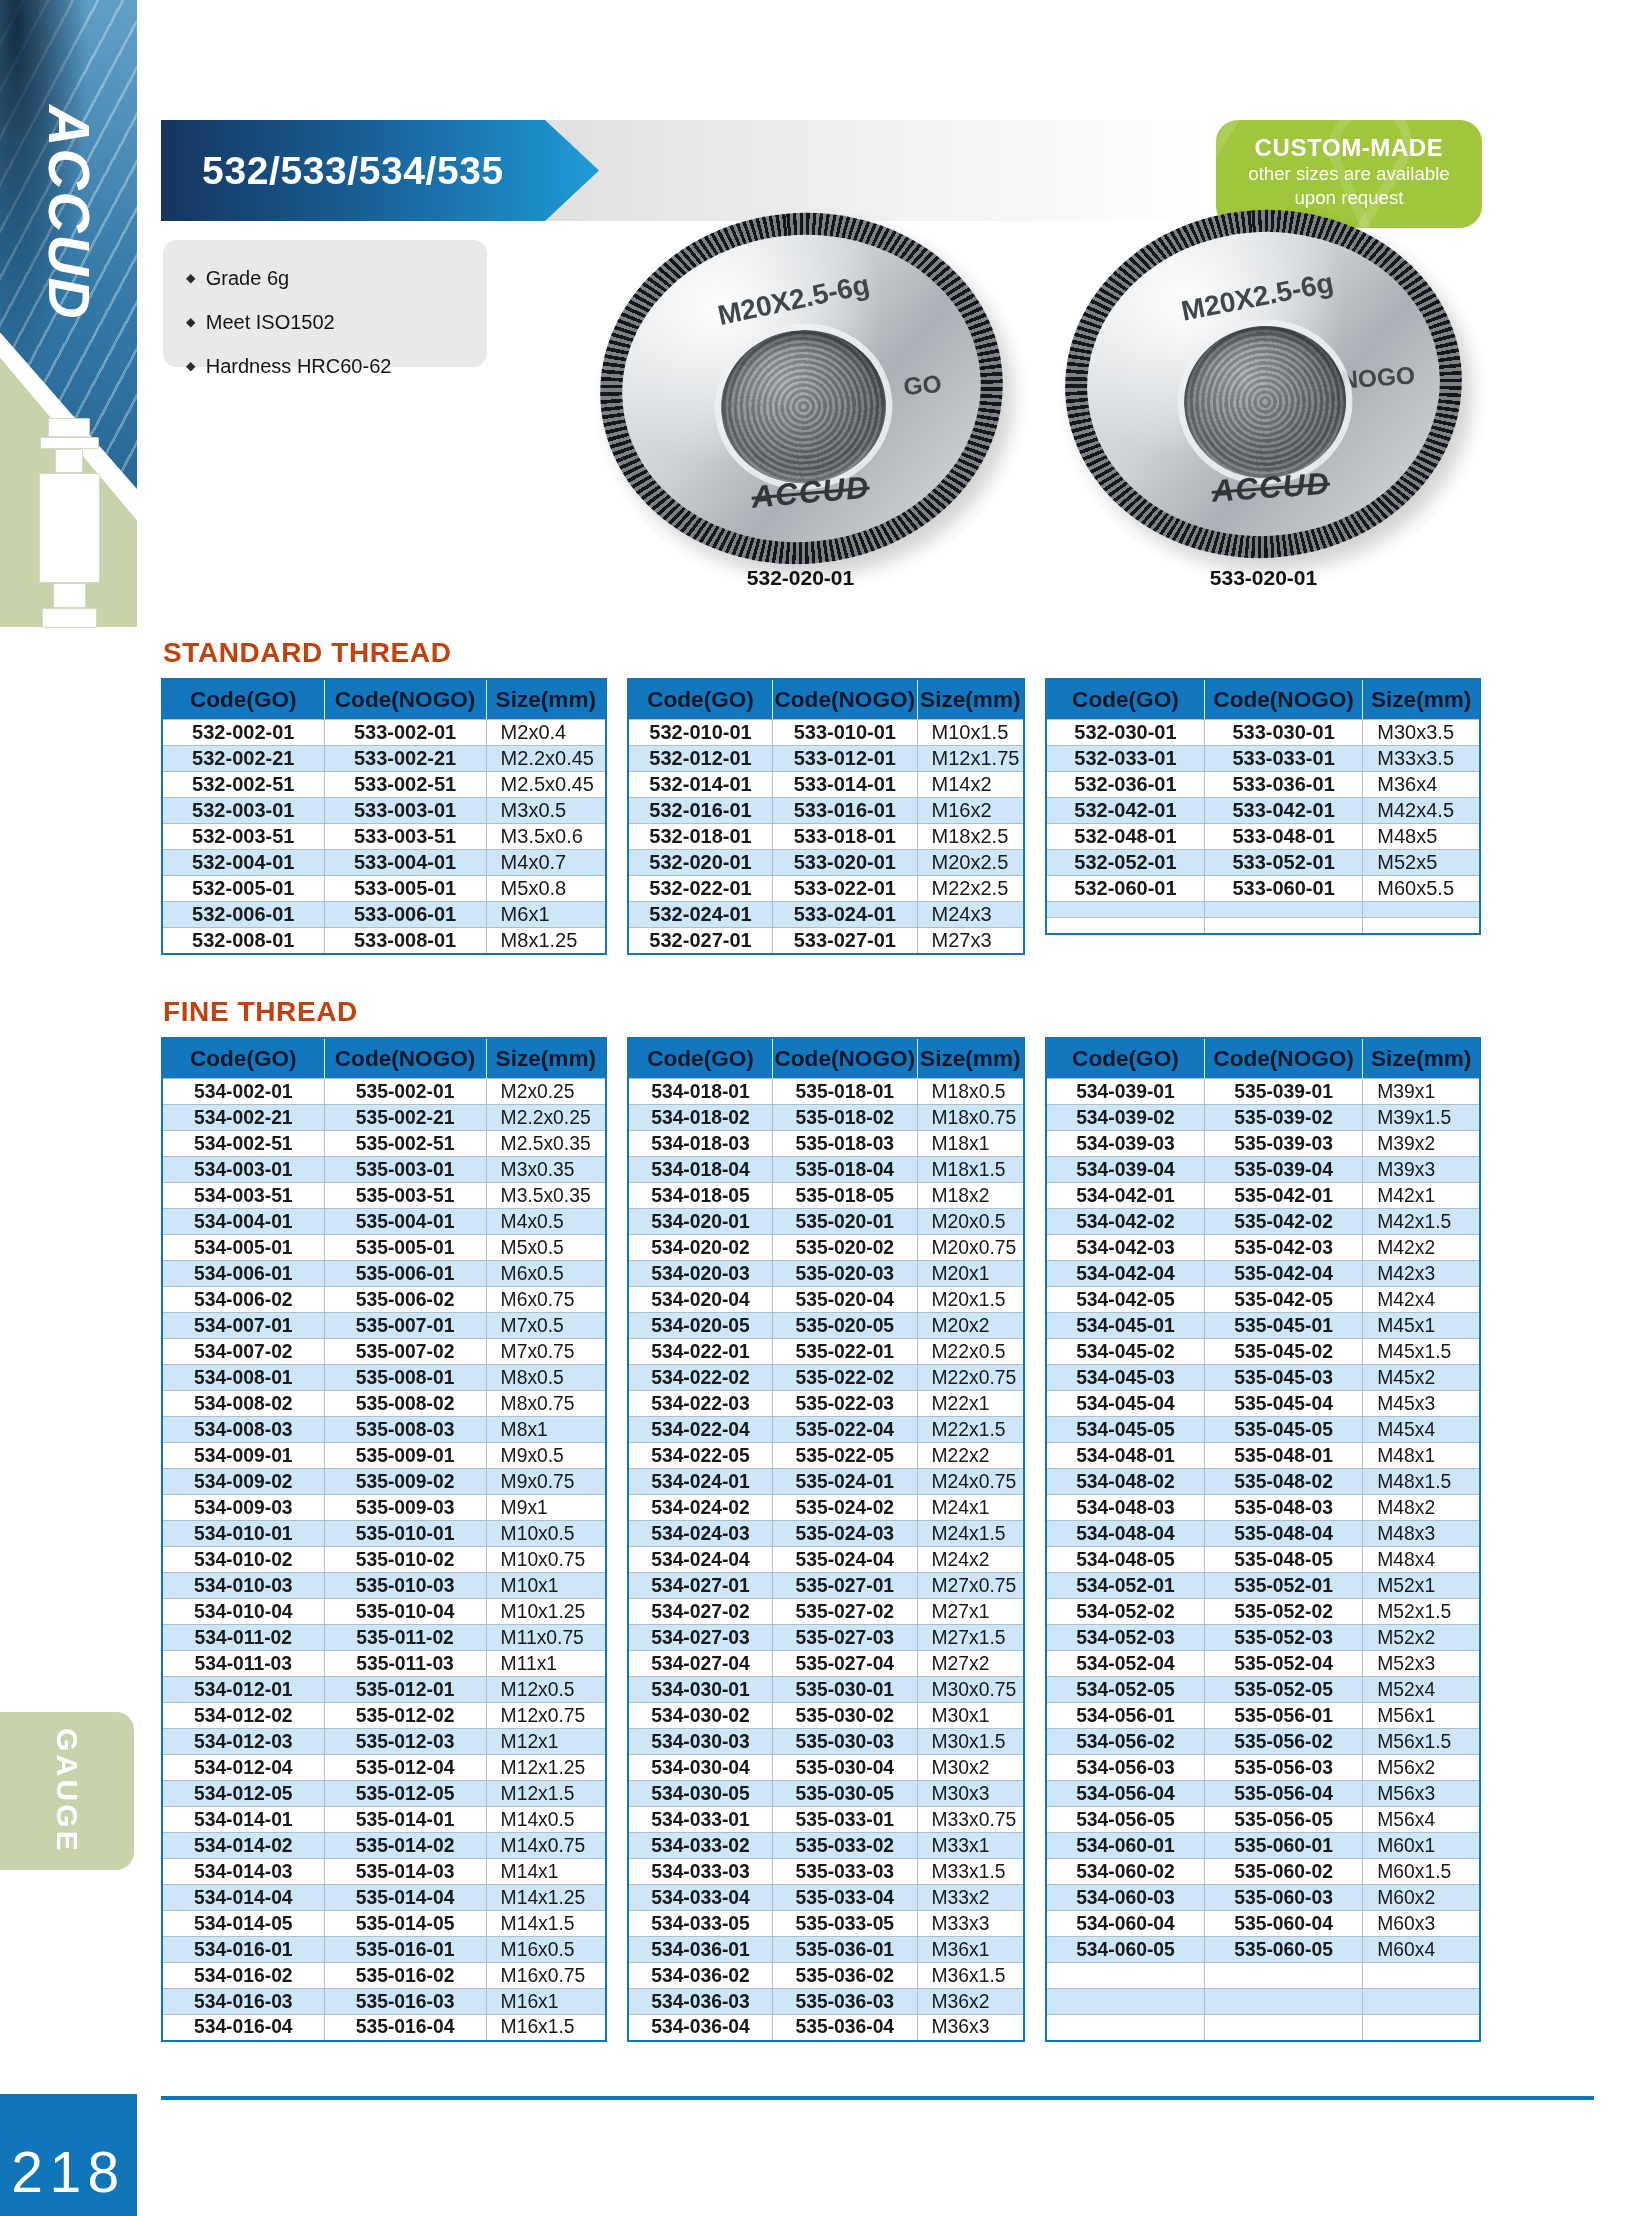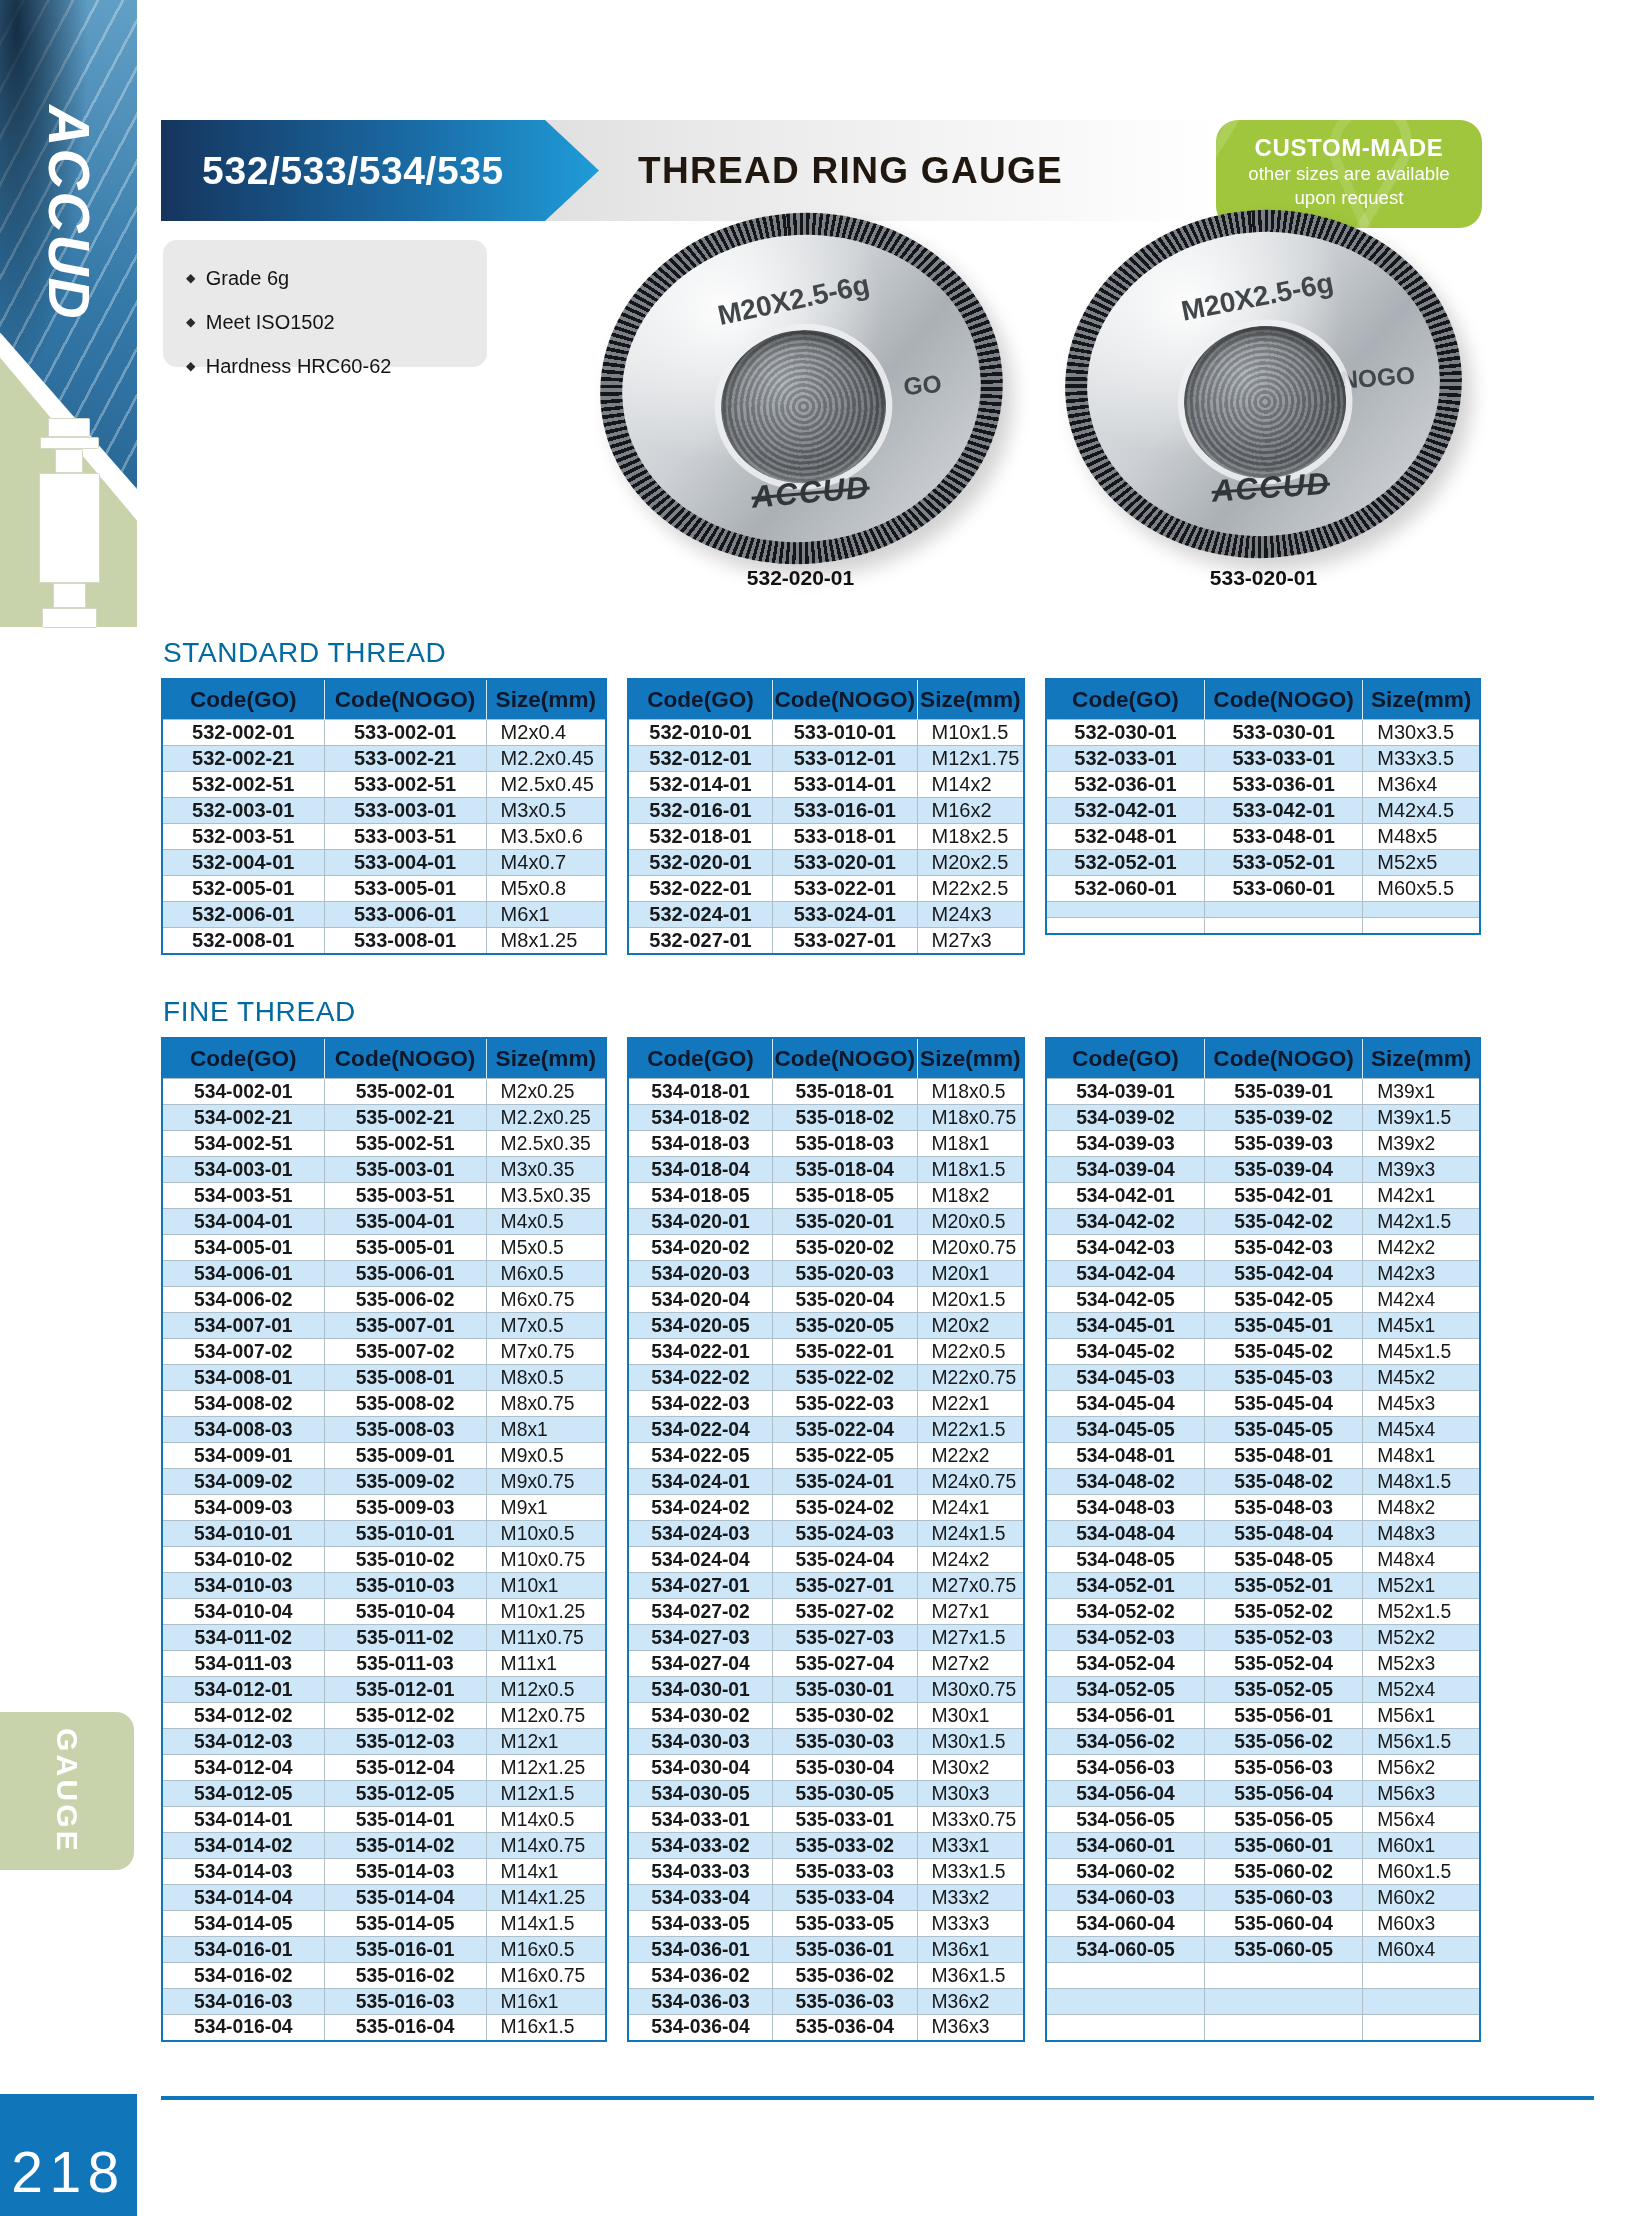--- a/index.html
+++ b/index.html
@@ -77,21 +77,21 @@
                0 0 0 6.4px rgba(238,240,242,.85);}
   .ring .mark{position:absolute;left:0;right:0;top:16%;text-align:center;color:#41464b;
     font-size:28px;font-weight:600;transform:rotate(-7deg);}
   .ring .gtype{position:absolute;right:11%;top:48%;color:#41464b;font-size:24.5px;font-weight:600;}
   .ring .brand{position:absolute;left:0;right:0;bottom:10%;text-align:center;color:#31363a;
     font-size:31px;font-weight:900;letter-spacing:1.3px;font-style:italic;
     text-decoration:line-through;text-decoration-thickness:3.2px;}
   .caption{position:absolute;width:271px;text-align:center;font-size:21px;font-weight:700;color:#101010;}
 
   
-  .section-title{position:absolute;color:#0369a1;font-size:28px;font-weight:400;letter-spacing:0.6px;text-align:center;}
+  .section-title{position:absolute;color:#c2410c;font-size:28px;font-weight:700;letter-spacing:0.6px;text-align:center;}
   table.dtable{position:absolute;border-collapse:collapse;table-layout:fixed;background:#fff;
     border:2.6px solid #1075b9;}
   .dtable th{background:#1377be;color:#0f172a;font-size:22.6px;font-weight:700;height:37px;
     border-right:1.3px solid #d4e8f5;overflow:hidden;white-space:nowrap;}
   .dtable th:last-child{border-right:none;}
   .dtable td{font-size:20px;color:#17181a;text-align:center;font-weight:700;
     border-right:1.3px solid #aebfc9;border-top:1.3px solid #aebfc9;overflow:hidden;white-space:nowrap;}
   .dtable td:last-child{border-right:none;text-align:left;padding-left:14px;font-weight:400;}
   .dtable tr.alt td{background:#cde7f8;}
   .dtable col.c1{width:36.5%;} .dtable col.c2{width:36.5%;} .dtable col.c3{width:27%;}
@@ -121,21 +121,20 @@
   <div id="gauge-tab">
     <span>GAUGE</span>
   </div>
   <div id="page-num-box">
     <span>218</span>
   </div>
 
   <div id="banner-gray"></div>
   <div id="banner-blue"></div>
   <div id="banner-codes">532/533/534/535</div>
-  <div id="banner-title">THREAD RING GAUGE</div>
   <div id="custom-box">
     <div id="custom-title">CUSTOM-MADE</div>
     <div class="custom-line">other sizes are available</div>
     <div class="custom-line">upon request</div>
   </div>
 
   <div id="features-box">
     <ul>
       <li><span class="bullet">◆</span><span>Grade 6g</span></li>
       <li><span class="bullet">◆</span><span>Meet ISO1502</span></li>

